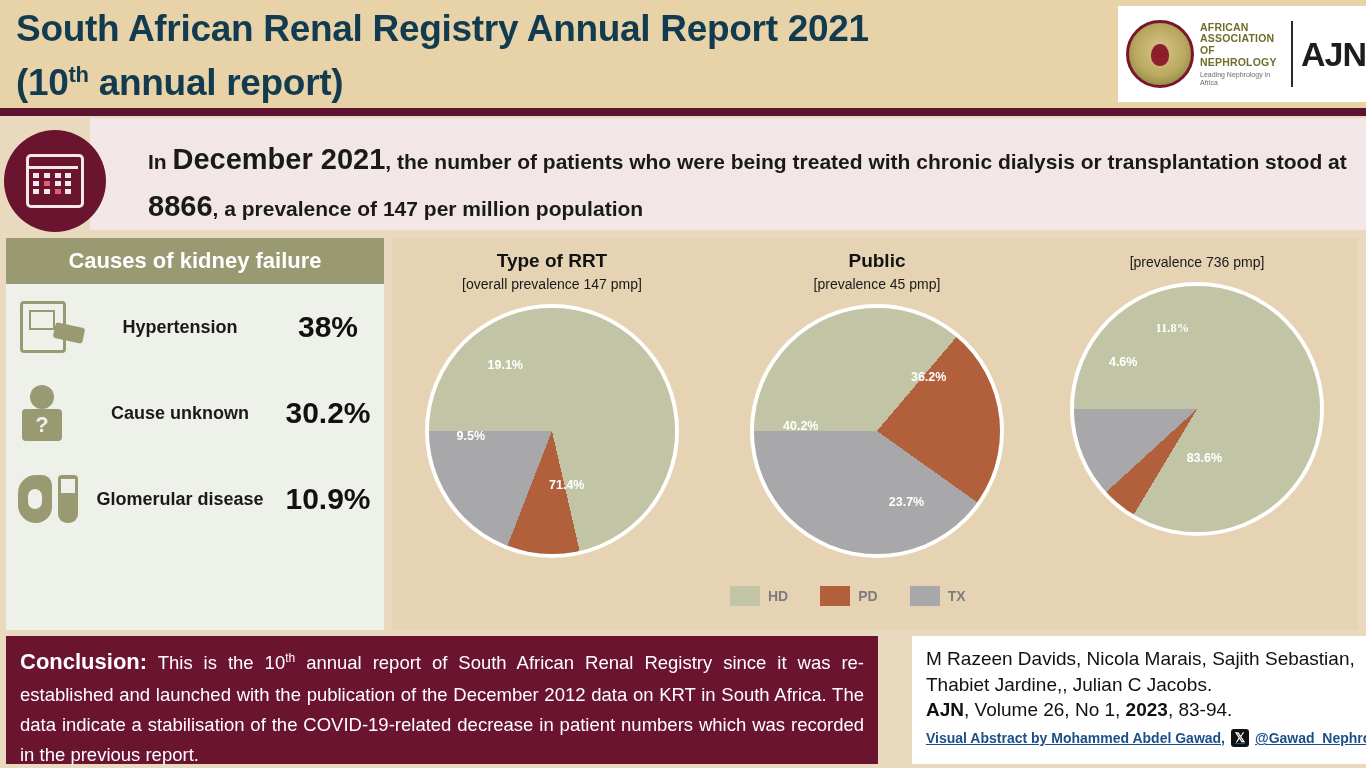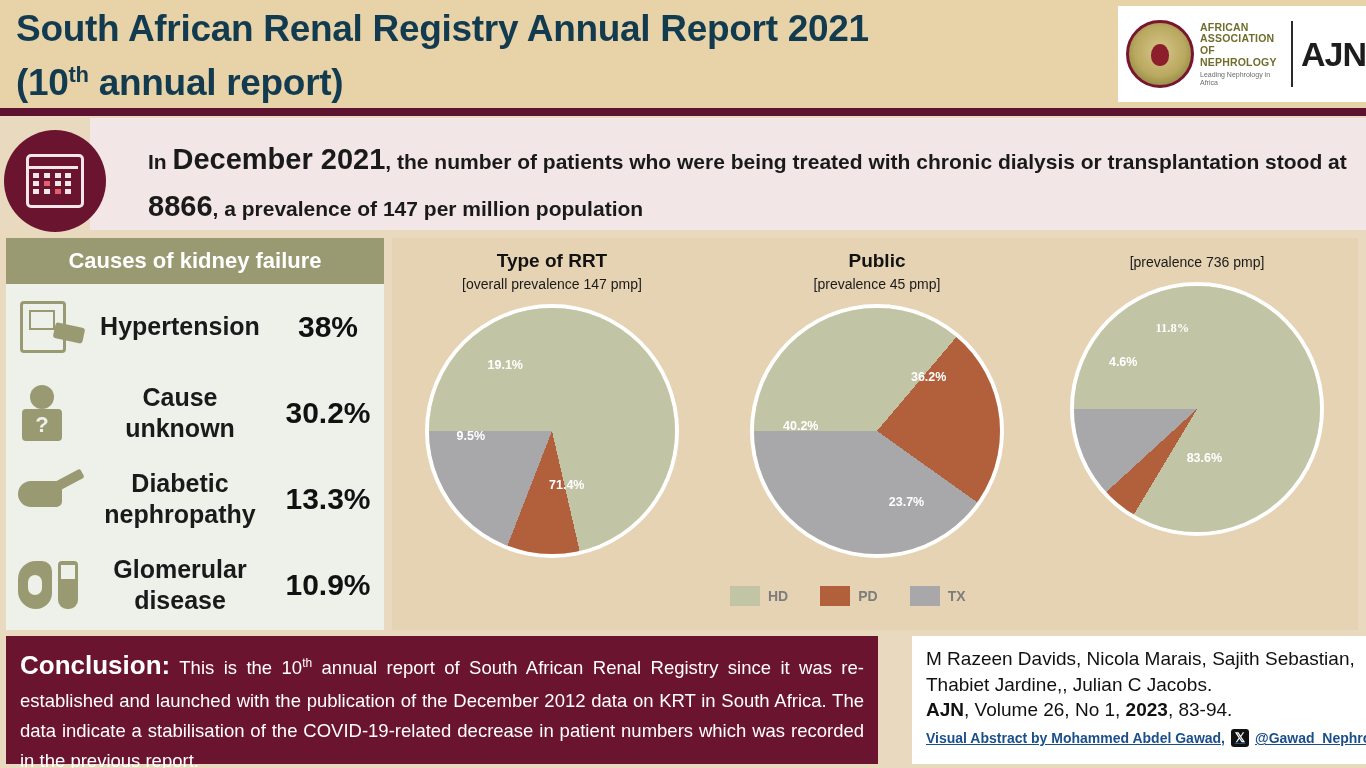--- a/index.html
+++ b/index.html
@@ -38,21 +38,21 @@
      grid-gap:3px;}
   .cal-grid i{display:block;width:6px;height:5px;background:#f3e7e7;}
   .cal-grid i.r{background:#e0616d;}
 
   
   .causes{position:absolute;left:6px;top:238px;width:378px;height:392px;background:#eef0ea;}
   .causes-head{height:46px;background:#9a9a72;color:#ffffff;font-size:22px;font-weight:bold;
      display:flex;align-items:center;justify-content:center;}
   .cause-row{display:flex;align-items:center;height:86px;border-bottom:0;}
   .cause-row .ico{width:74px;height:60px;flex:none;margin-left:8px;position:relative;}
-  .cause-row .lab{flex:1;text-align:center;font-size:25px;font-weight:bold;color:#1a1a1a;line-height:1.25;}
+  .cause-row .lab{flex:1;text-align:center;font-size:18px;font-weight:bold;color:#1a1a1a;line-height:1.25;}
   .cause-row .val{width:112px;text-align:center;font-size:30px;font-weight:bold;color:#111;}
 
   
   .ic-bp{position:absolute;left:6px;top:4px;width:40px;height:46px;border:3px solid #9a9a72;border-radius:4px;}
   .ic-bp:after{content:"";position:absolute;left:6px;top:6px;width:22px;height:16px;border:2px solid #9a9a72;}
   .ic-bp2{position:absolute;left:40px;top:28px;width:30px;height:16px;background:#9a9a72;border-radius:3px;transform:rotate(12deg);}
   .ic-q{position:absolute;left:16px;top:2px;width:24px;height:24px;border-radius:50%;background:#9a9a72;}
   .ic-qb{position:absolute;left:8px;top:26px;width:40px;height:32px;background:#9a9a72;
      border-radius:4px;color:#eef0ea;font-size:22px;font-weight:bold;text-align:center;line-height:32px;}
   .ic-hand{position:absolute;left:4px;top:12px;width:44px;height:26px;background:#9a9a72;border-radius:14px 6px 6px 14px;}
@@ -71,21 +71,21 @@
   .pie{border-radius:50%;position:relative;box-shadow:0 0 0 4px #ffffff;}
   .pie-lab{position:absolute;color:#ffffff;font-size:12.5px;font-weight:bold;transform:translate(-50%,-50%);}
   .legend{position:absolute;left:730px;top:586px;display:flex;gap:10px;}
   .legend .item{display:flex;align-items:center;gap:8px;margin-right:22px;}
   .legend .sw{width:30px;height:20px;display:block;}
   .legend .tx{font-size:14px;color:#7d7d7d;font-weight:bold;}
 
   
   .concl{position:absolute;left:6px;top:636px;width:872px;height:128px;background:#6b1430;color:#ffffff;
      padding:8px 14px 0 14px;box-sizing:border-box;}
-  .concl b{font-size:26px;}
+  .concl b{font-size:22px;}
   .concl .body{font-size:18.5px;line-height:1.62;text-align:justify;}
   .concl sup{font-size:12px;}
   .authors{position:absolute;left:884px;top:636px;width:476px;height:128px;background:#ffffff;
      padding:10px 12px 0 14px;box-sizing:border-box;margin-left:28px;}
   .authors .names{font-size:19px;color:#111;line-height:1.35;}
   .authors .jrnl{font-size:19px;color:#111;margin-top:2px;}
   .authors .va{font-size:14px;color:#1a4f8a;margin-top:8px;font-weight:bold;display:flex;align-items:center;gap:6px;text-decoration:underline;}
   .xmark{display:inline-block;width:18px;height:18px;background:#111;color:#fff;font-size:13px;
      font-weight:bold;text-align:center;line-height:18px;border-radius:3px;}
 </style>
@@ -151,28 +151,20 @@
 
     <div class="cause-row">
       <div class="ico">
           <div class="ic-q"></div>
           <div class="ic-qb">?</div>
         </div>
       <div class="lab">Cause unknown</div>
       <div class="val">30.2%</div>
     </div>
 
-    <div class="cause-row">
-      <div class="ico">
-          <div class="ic-hand"></div>
-          <div class="ic-pen"></div>
-        </div>
-      <div class="lab">Diabetic nephropathy</div>
-      <div class="val">13.3%</div>
-    </div>
 
     <div class="cause-row">
       <div class="ico">
           <div class="ic-kid"></div>
           <div class="ic-tube"></div>
         </div>
       <div class="lab">Glomerular disease</div>
       <div class="val">10.9%</div>
     </div>
   </div>

